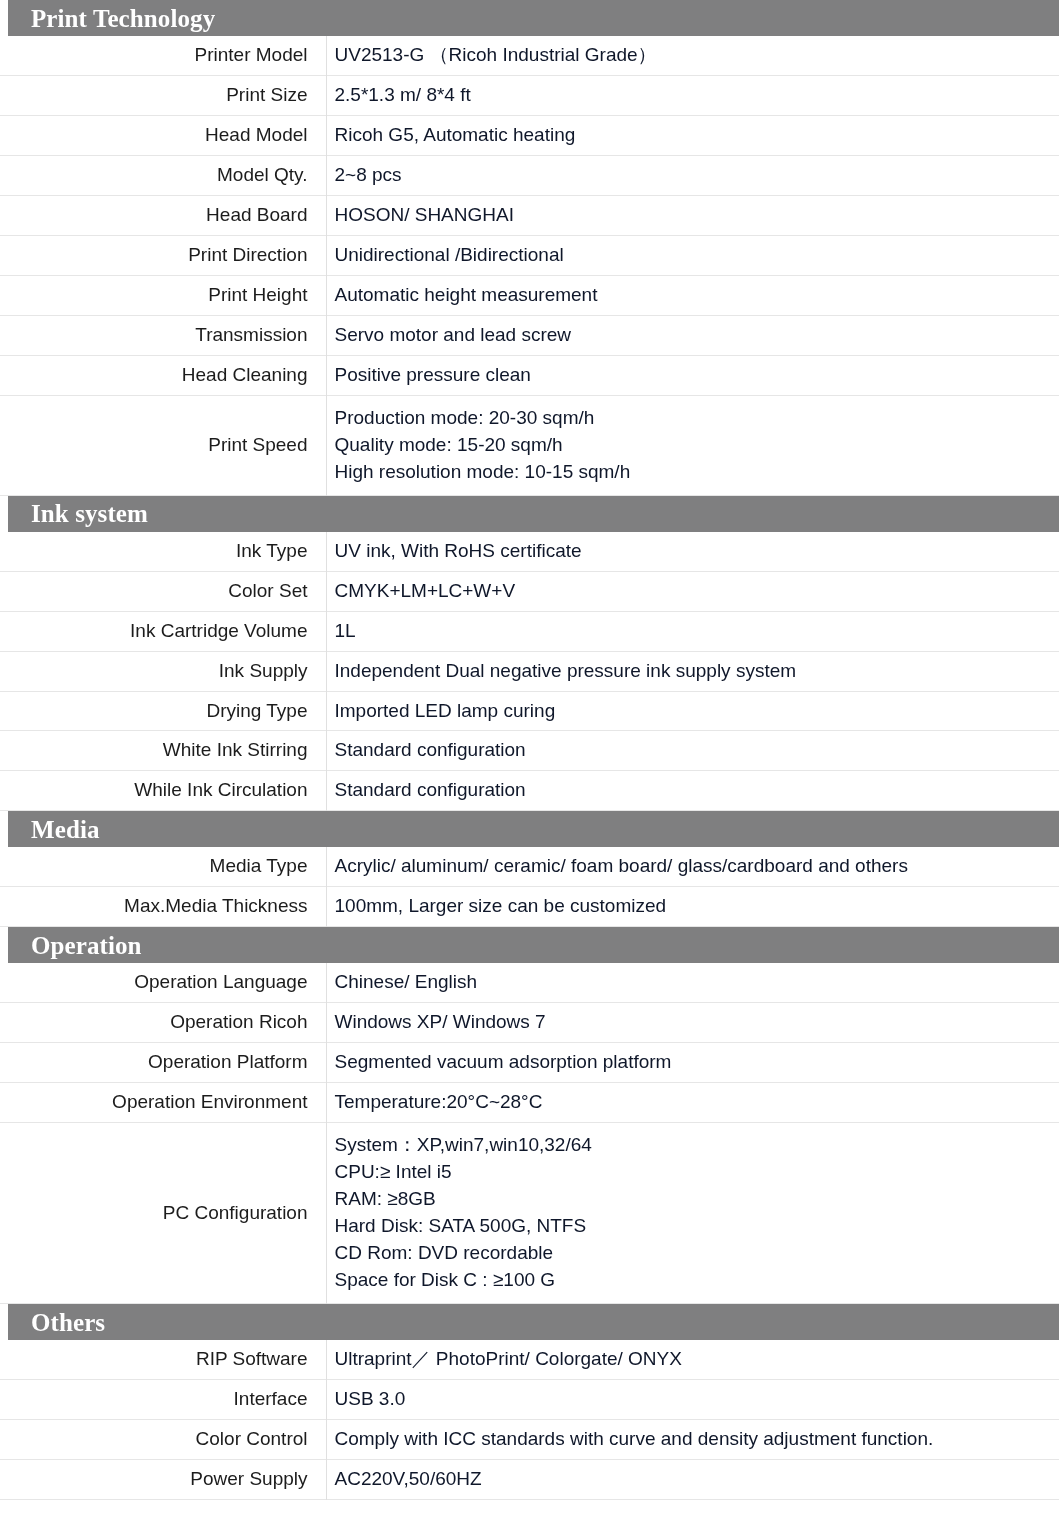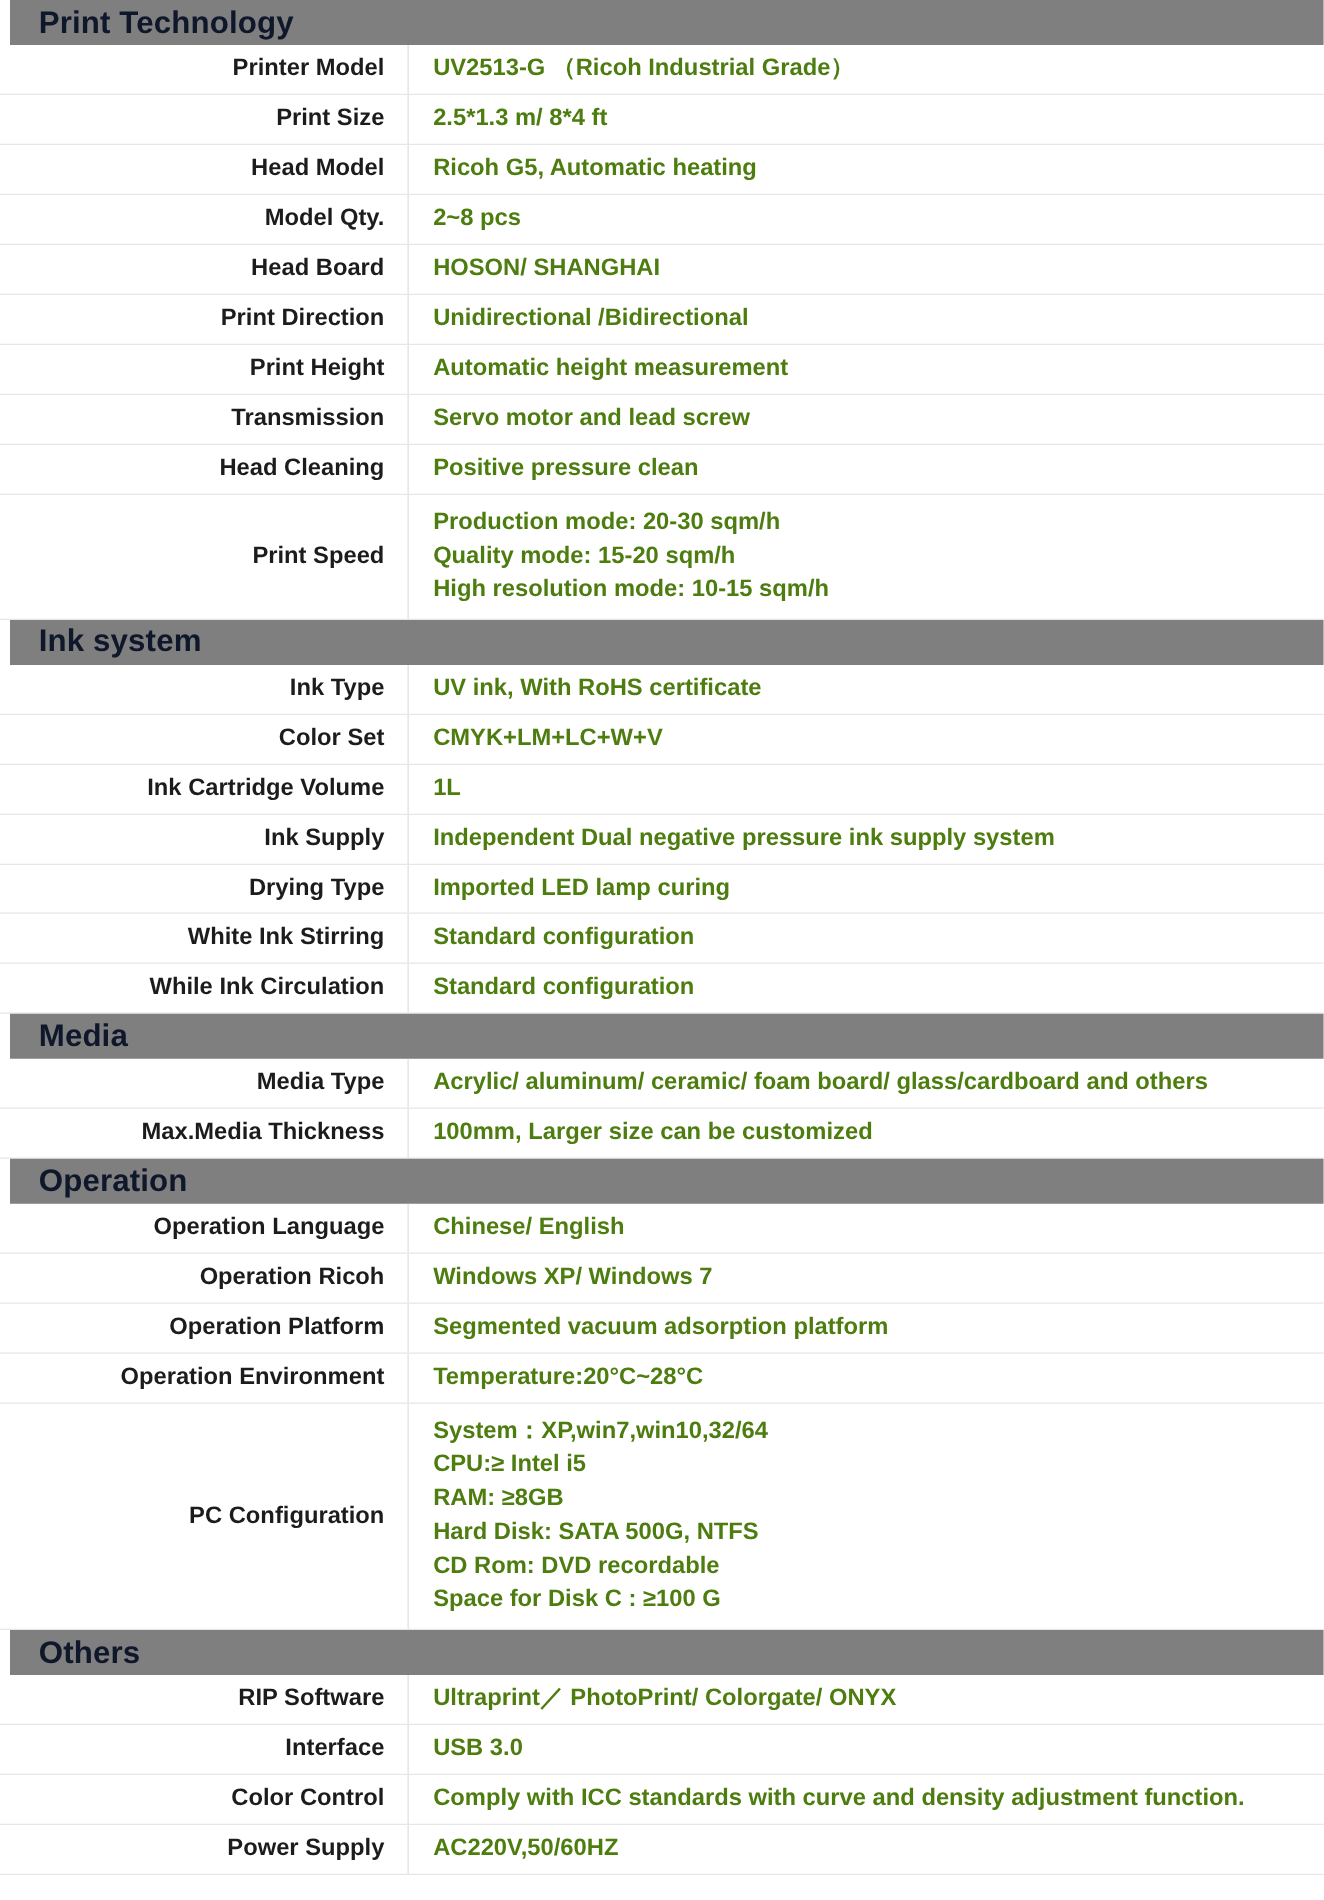--- a/index.html
+++ b/index.html
@@ -22,55 +22,55 @@
   .section-header {
     margin: 0 0 0 8px;
     background: #7f7f80;
     height: 36px;
     display: flex;
     align-items: center;
     padding-left: 23px;
     box-sizing: border-box;
   }
   .section-header .section-title {
-    color: #0f172a;
+    color: #ffffff;
     font-size: 25px;
     font-weight: bold;
     letter-spacing: 0.1px;
     line-height: 1;
+    font-family: Liberation Serif, serif;
   }
 
   
   .rows {
     width: 100%;
     border-collapse: collapse;
     table-layout: fixed;
-    font-weight: bold;
   }
   .spec-row {
     border-bottom: 1px solid #e6e6e6;
   }
   .spec-row:last-child {
     border-bottom: 1px solid #e6e6e6;
   }
   .cell-label {
     width: 326px;
     text-align: right;
     padding: 6px 18px 6px 4px;
     font-size: 19px;
     color: #1c1c1c;
     vertical-align: middle;
     border-right: 1px solid #e0e0e0;
     box-sizing: border-box;
     line-height: 1.42;
   }
   .cell-value {
-    padding: 6px 6px 6px 20px;
+    padding: 6px 6px 6px 8px;
     font-size: 19px;
-    color: #4d7c0f;
+    color: #0f172a;
     vertical-align: middle;
     line-height: 1.42;
     box-sizing: border-box;
   }
   .cell-value .vline {
     display: block;
     white-space: pre;
   }
   .tall .cell-label,
   .tall .cell-value {

